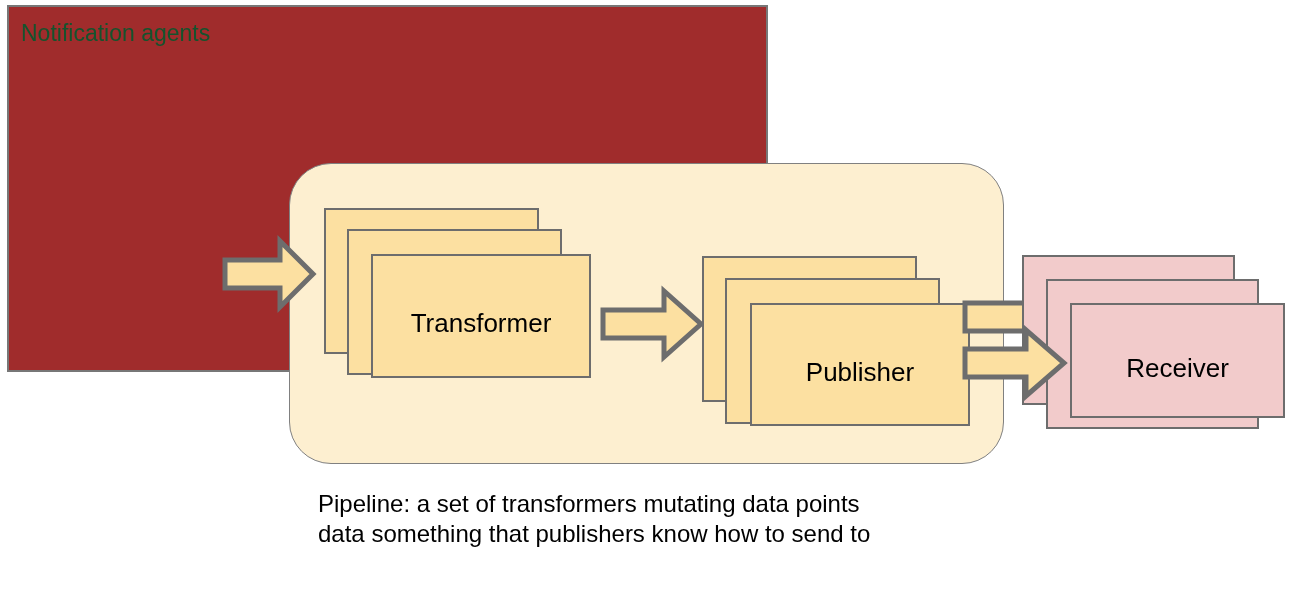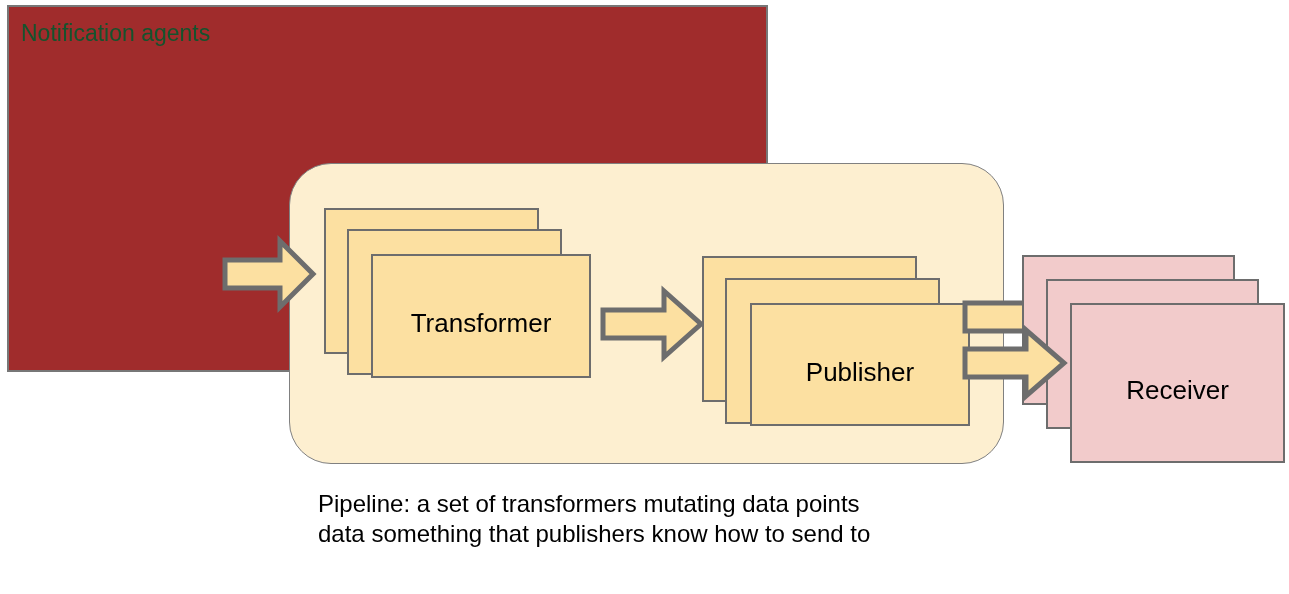--- a/index.html
+++ b/index.html
@@ -107,21 +107,21 @@
   .tf-3 { left: 371px; top: 254px; width: 220px; height: 124px; z-index: 9; }
 
   
   .pb-1 { left: 702px; top: 256px; width: 215px; height: 146px; z-index: 7; }
   .pb-2 { left: 725px; top: 278px; width: 215px; height: 146px; z-index: 8; }
   .pb-3 { left: 750px; top: 303px; width: 220px; height: 123px; z-index: 9; }
 
   
   .rc-1 { left: 1022px; top: 255px; width: 213px; height: 150px; z-index: 11; }
   .rc-2 { left: 1046px; top: 279px; width: 213px; height: 150px; z-index: 12; }
-  .rc-3 { left: 1070px; top: 303px; width: 215px; height: 160px; z-index: 13; }
+  .rc-3 { left: 1070px; top: 303px; width: 215px; height: 115px; z-index: 13; }
 
   
   .arrow {
     position: absolute;
     pointer-events: none;
   }
   .arrow-1 { left: 222px; top: 238px; width: 94px; height: 72px; z-index: 6; }
   .arrow-2 { left: 600px; top: 288px; width: 104px; height: 72px; z-index: 6; }
   .arrow-3 { left: 962px; top: 281px; width: 106px; height: 72px; z-index: 10; }
   .arrow-4 { left: 962px; top: 327px; width: 106px; height: 72px; z-index: 14; }

